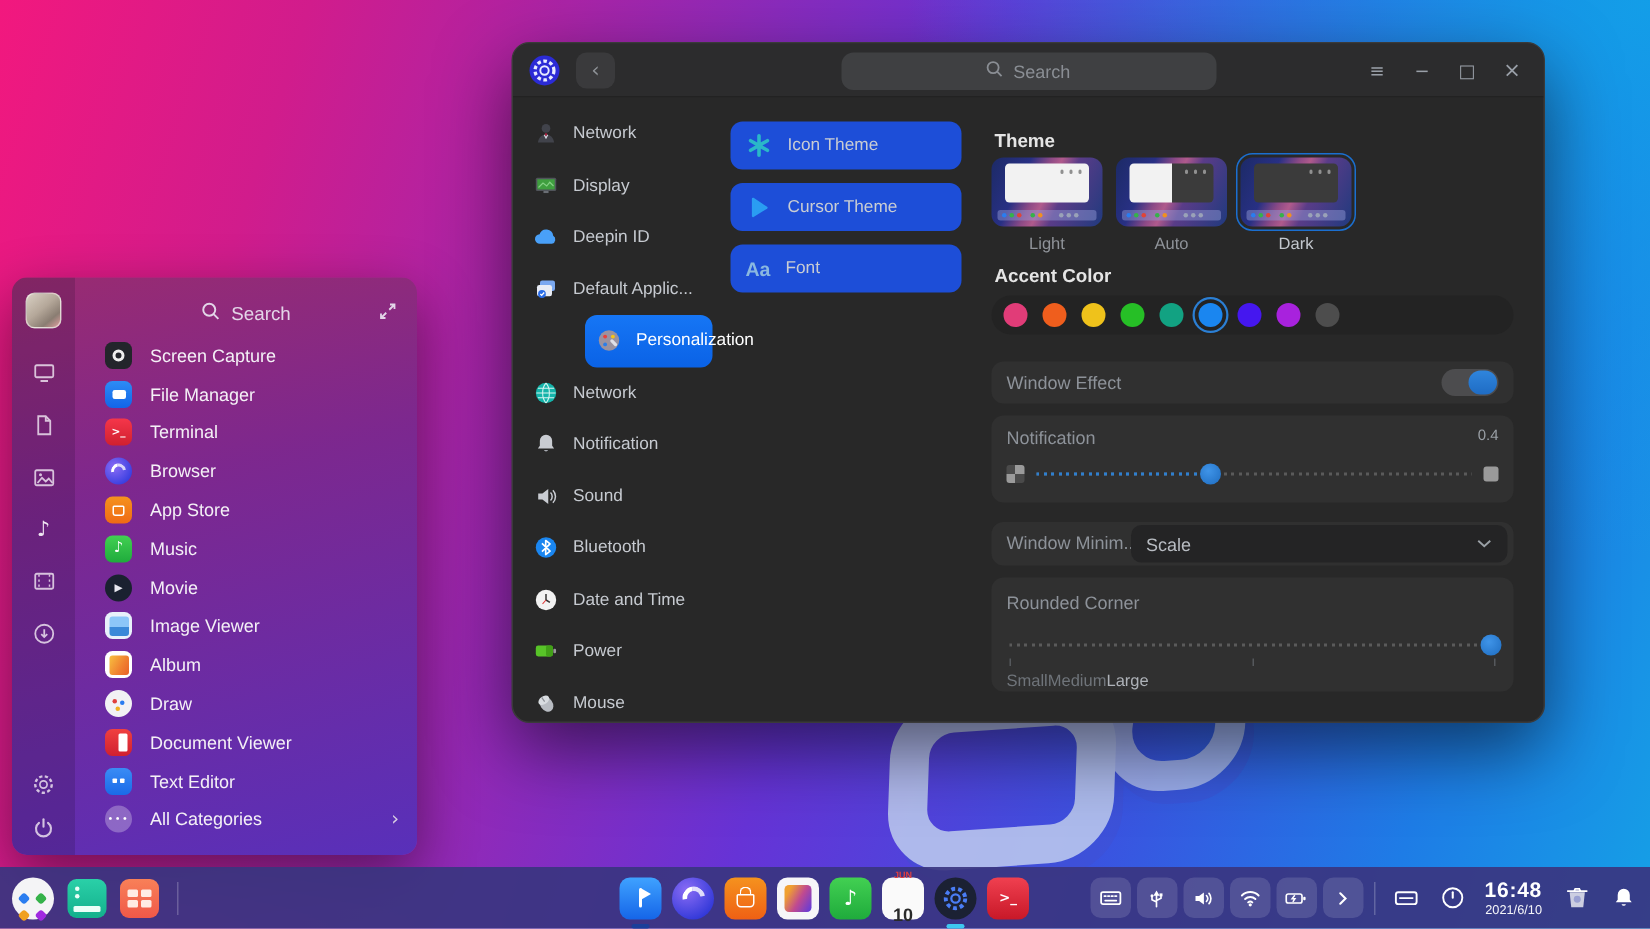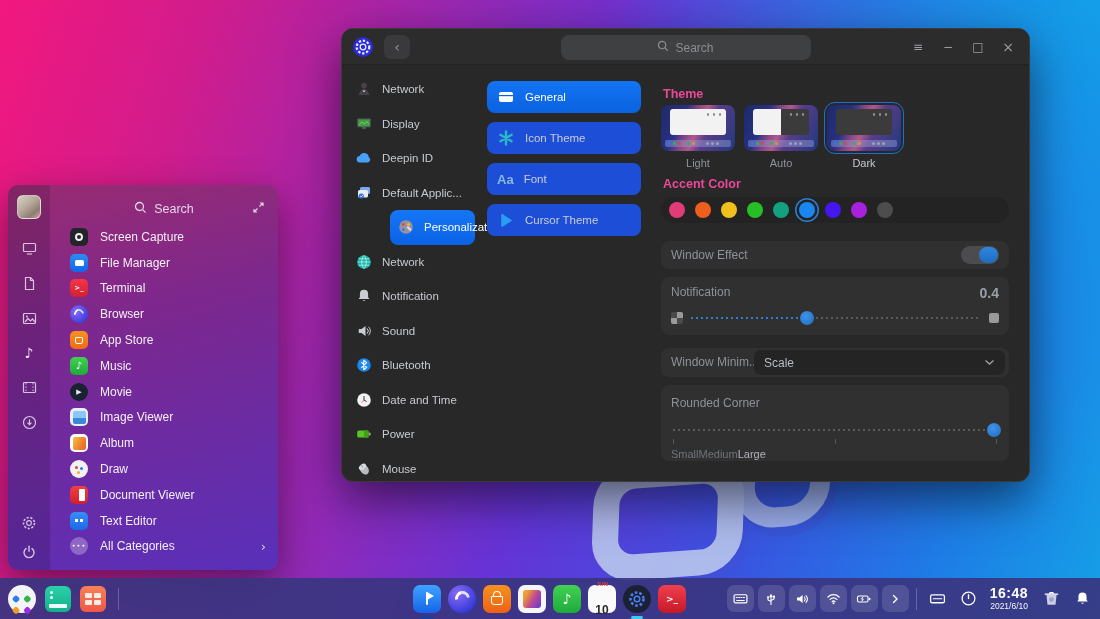--- a/index.html
+++ b/index.html
@@ -68,21 +68,21 @@
   .side-item { height:34.5px; margin:0 6px; padding:0 7px; border-radius:8px; display:flex; align-items:center; gap:9px; font-size:11.5px; color:#c6cad0; }
   .side-item.sel { background:linear-gradient(180deg,#1676f5,#0a62e6); color:#fff;margin-left:48px; }
   .side-item svg { flex:none; }
 
   .subnav { position:absolute; left:145px; top:52px; width:154px; display:flex; flex-direction:column; gap:9px; }
   .sub-item { height:32px; border-radius:8px; background:#1d4ed8; display:flex; align-items:center; gap:10px; padding:0 10px; font-size:11.5px; color:#c9cdd3; }
   .sub-item.sel { background:linear-gradient(180deg,#1474f2,#0a62e0); color:#fff; }
   .font-aa { color:#8ab8e0; font-size:13px; font-weight:bold; }
 
   .content { position:absolute; left:319px; right:20px; top:36px; bottom:0; }
-  .c-head { position:absolute; left:2px; font-size:12.5px; font-weight:bold; color:#ec4899; }
+  .c-head { position:absolute; left:2px; font-size:12.5px; font-weight:bold; color:#e5e5e5; }
   .theme-row { position:absolute; left:0; top:40px; display:flex; gap:9px; }
   .tcard { width:74px; height:46px; border-radius:8px; position:relative; overflow:hidden;
     background:linear-gradient(115deg,#1c2a66 0%,#283084 28%,#8c4a86 42%,#b05a8c 50%,#5a3c88 62%,#203a7e 100%); }
   .tcard.sel-ring { outline:1.5px solid #1b6fd0; outline-offset:2px; }
   .mini-win { position:absolute; left:9px; right:9px; top:4px; height:26px; border-radius:3px; }
   .mw-light { background:#f2f2f2; } .mw-auto { background:linear-gradient(90deg,#f2f2f2 0 50%,#3b3b3b 50% 100%); } .mw-dark { background:#3b3b3b; }
   .mw-ctrl { position:absolute; right:5px; top:4px; width:2.5px; height:2.5px; border-radius:50%; background:#909090; box-shadow:-6px 0 0 #909090,-12px 0 0 #909090; }
   .mini-dock { position:absolute; left:4px; right:4px; bottom:4px; height:7px; border-radius:2px; background:rgba(150,160,220,.45); }
   .md-dots { position:absolute; left:3px; top:2px; width:3px; height:3px; border-radius:50%; background:#2a7df0;
     box-shadow:5px 0 0 #35b24a,10px 0 0 #e04438,19px 0 0 #35b24a,24px 0 0 #f09020,38px 0 0 #9aa2b8,43px 0 0 #9aa2b8,48px 0 0 #9aa2b8; }
@@ -94,21 +94,21 @@
   .sw { width:16px; height:16px; border-radius:50%; }
   .sw.sel { box-shadow:0 0 0 2.5px #232323, 0 0 0 4px #2b7fd4; }
 
   .cbox { position:absolute; left:0; right:0; background:#303030; border-radius:8px; }
   .cbox .lbl { color:#8d9299; font-size:12px; }
   .box-we { top:176px; height:28px; display:flex; align-items:center; padding:0 10px; }
   .toggle { margin-left:auto; width:38px; height:18px; border-radius:9px; background:#4c4c4e; position:relative; }
   .toggle .knob { position:absolute; right:1px; top:1px; width:19px; height:16px; border-radius:8px; background:linear-gradient(180deg,#2f85dc,#1f6cc4); }
 
   .box-tr { top:212px; height:58px; padding:8px 10px 0; }
-  .tr-top { display:flex; } .tr-top .val { margin-left:auto; color:#9aa0a6; font-size:14px;font-weight:bold; }
+  .tr-top { display:flex; } .tr-top .val { margin-left:auto; color:#9aa0a6; font-size:10px; }
   .tr-slider { display:flex; align-items:center; gap:8px; margin-top:10px; }
   .checker { width:12px; height:12px; border-radius:2px; background:conic-gradient(#9a9a9a 25%,#4a4a4a 0 50%,#9a9a9a 0 75%,#4a4a4a 0); }
   .sq-solid { width:10px; height:10px; border-radius:2px; background:#9a9a9a; }
   .track { position:relative; flex:1; height:14px; }
   .track .dots { position:absolute; left:0; right:0; top:6px; height:2px; background:repeating-linear-gradient(90deg,#5a5a5a 0 2px,transparent 2px 5px); }
   .track .fill { position:absolute; left:0; top:6px; height:2px; background:repeating-linear-gradient(90deg,#2d7fd0 0 2px,transparent 2px 5px); }
   .handle { position:absolute; top:0; width:14px; height:14px; border-radius:50%; background:radial-gradient(circle at 40% 35%,#3f94e8,#1e6cc0); }
 
   .box-wm { top:283px; height:29px; }
   .box-wm .lbl { position:absolute; left:10px; top:7px; }
@@ -442,44 +442,37 @@
             <ellipse cx="9" cy="9.6" rx="4.1" ry="5.4" fill="#b8bcc2"></ellipse>
             <ellipse cx="9" cy="6.4" rx="4" ry="2.6" fill="#d8dce0"></ellipse>
             <path d="M9 4v3.4" stroke="#8a8e94" stroke-width=".8"></path>
           </g>
         </svg>
       <span>Mouse</span>
     </div>
   </div>
 
   <div class="subnav">
-    <div class="sub-item sel">
-      <svg width="18" height="18" viewBox="0 0 18 18">
-          <rect x="2" y="4" width="14" height="10" rx="2" fill="#fff"></rect>
-          <rect x="2" y="7" width="14" height="1.2" fill="#0a62e0"></rect>
-        </svg>
-      <span>General</span>
-    </div>
     <div class="sub-item">
       <svg width="18" height="18" viewBox="0 0 18 18">
           <g stroke="#2ab8c8" stroke-width="2.4" stroke-linecap="round">
             <path d="M9 2.5v13M3.4 5.8l11.2 6.4M14.6 5.8L3.4 12.2"></path>
           </g>
         </svg>
       <span>Icon Theme</span>
     </div>
     <div class="sub-item">
+      <svg width="18" height="18" viewBox="0 0 18 18">
+          <path d="M5 3.5l9 6-9 5.5z" fill="#2a9df2" stroke="#2a9df2" stroke-width="1.5" stroke-linejoin="round"></path>
+        </svg>
+      <span>Cursor Theme</span>
+    </div>
+    <div class="sub-item">
       <span class="font-aa">Aa</span>
       <span>Font</span>
-    </div>
-    <div class="sub-item">
-      <svg width="18" height="18" viewBox="0 0 18 18">
-          <path d="M5 3.5l9 6-9 5.5z" fill="#2a9df2" stroke="#2a9df2" stroke-width="1.5" stroke-linejoin="round"></path>
-        </svg>
-      <span>Cursor Theme</span>
     </div>
   </div>
 
   <div class="content">
     <div class="c-head" style="top:22px">Theme</div>
 
     <div class="theme-row">
       <div class="tcard">
         <div class="mini-win mw-light">
             <span class="mw-ctrl"></span>

